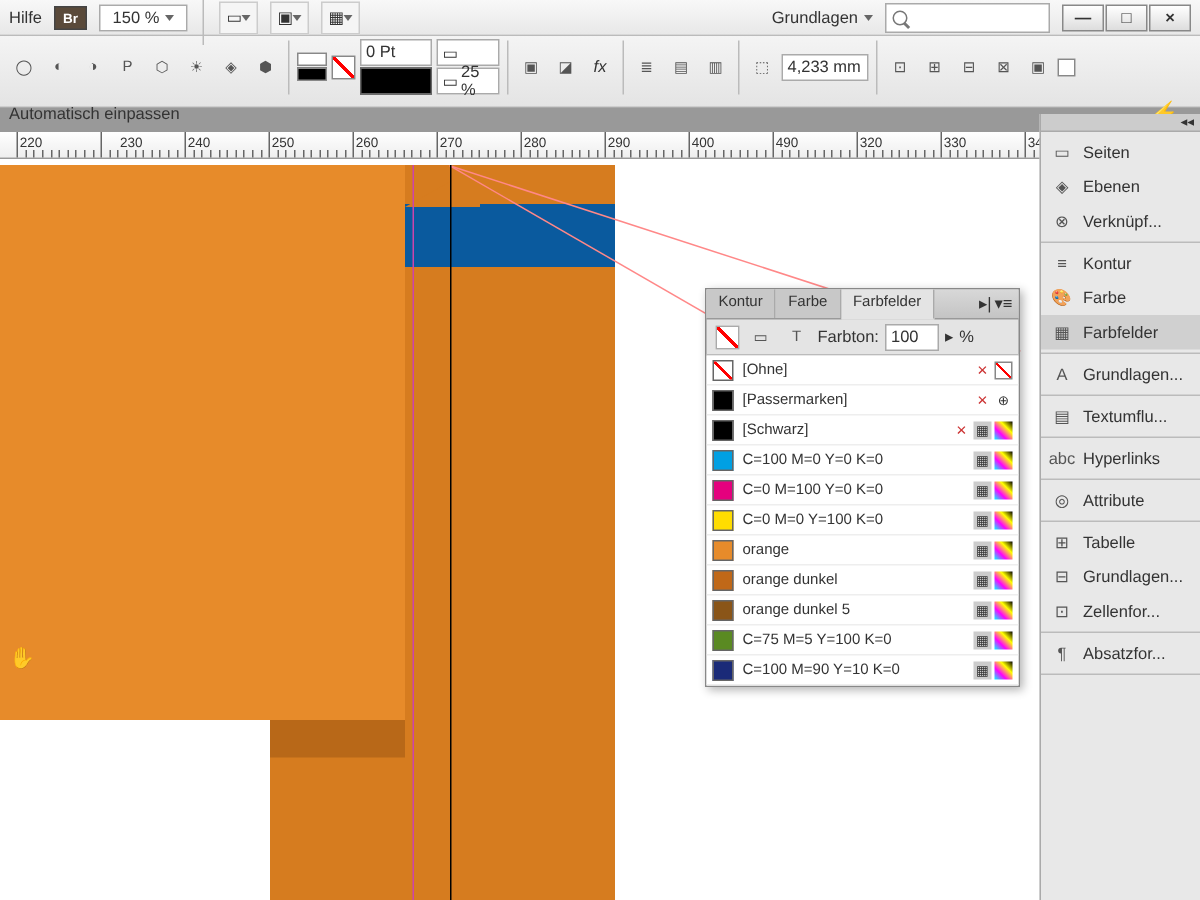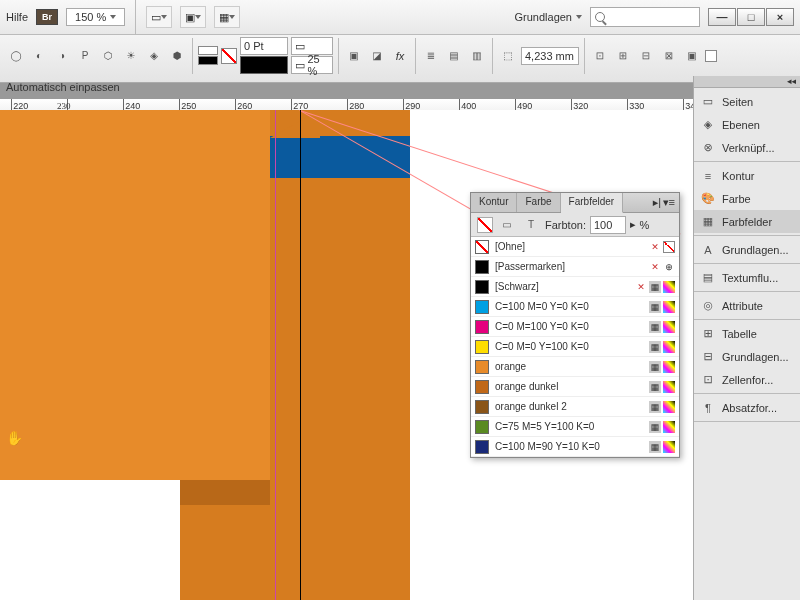--- a/index.html
+++ b/index.html
@@ -1,17 +1,17 @@
 <!DOCTYPE html>
 <html><head>
 <meta charset="utf-8">
 <style>
 *{box-sizing:border-box;margin:0;padding:0;font-family:Tahoma,Arial,sans-serif;font-size:11px;color:#333}
 body{background:#fff;width:800px;height:600px;overflow:hidden;position:relative}
-.topbar{height:35px;background:linear-gradient(#f8f8f8,#e8e8e8);border-bottom:1px solid #bbb;display:flex;align-items:center;padding:0 6px;gap:8px}
+.topbar{height:24px;background:linear-gradient(#f8f8f8,#e8e8e8);border-bottom:1px solid #bbb;display:flex;align-items:center;padding:0 6px;gap:8px}
 .br-badge{width:22px;height:16px;background:#5a4a3a;color:#fff;font-weight:bold;font-size:9px;display:flex;align-items:center;justify-content:center;border:1px solid #444}
 .zoom{padding:2px 8px;border:1px solid #aaa;background:#fff;display:flex;align-items:center;gap:4px}
 .drop-arrow{width:0;height:0;border-left:3px solid transparent;border-right:3px solid transparent;border-top:4px solid #666}
 .tool-ico{width:26px;height:22px;border:1px solid #ccc;background:#f5f5f5;display:flex;align-items:center;justify-content:center}
 .search-box{width:110px;height:20px;border:1px solid #aaa;background:#fff;display:flex;align-items:center;padding:0 4px;gap:4px}
 .search-icon{width:10px;height:10px;border:1.5px solid #777;border-radius:50%;position:relative}
 .search-icon:after{content:'';position:absolute;width:5px;height:1.5px;background:#777;transform:rotate(45deg);bottom:-2px;right:-3px}
 .win-controls{margin-left:auto;display:flex;gap:1px}
 .win-btn{width:28px;height:18px;border:1px solid #888;background:linear-gradient(#fff,#ddd);display:flex;align-items:center;justify-content:center;font-weight:bold;font-size:11px}
 .toolbar2{height:48px;background:linear-gradient(#f4f4f4,#e4e4e4);border-bottom:1px solid #aaa;display:flex;align-items:center;padding:2px 6px;gap:3px;flex-wrap:wrap}
@@ -154,21 +154,21 @@
     <div class="tick min" style="left: 16.8px;"></div>
     <div class="tick min" style="left: 22.4px;"></div>
     <div class="tick min" style="left: 28px;"></div>
     <div class="tick min" style="left: 33.6px;"></div>
     <div class="tick min" style="left: 39.2px;"></div>
     <div class="tick min" style="left: 44.8px;"></div>
     <div class="tick min" style="left: 50.4px;"></div>
     <div class="tick min" style="left: 56px;"></div>
     <div class="tick min" style="left: 61.6px;"></div>
     <div class="tick" style="left: 67.2px;"></div>
-    <div class="lbl" style="left: 57px; font-family: Liberation Serif, serif;">230</div>
+    <div class="lbl" style="left: 80px;">230</div>
     <div class="tick min" style="left: 72.8px;"></div>
     <div class="tick min" style="left: 78.4px;"></div>
     <div class="tick min" style="left: 84px;"></div>
     <div class="tick min" style="left: 89.6px;"></div>
     <div class="tick min" style="left: 95.2px;"></div>
     <div class="tick min" style="left: 100.8px;"></div>
     <div class="tick min" style="left: 106.4px;"></div>
     <div class="tick min" style="left: 112px;"></div>
     <div class="tick min" style="left: 117.6px;"></div>
     <div class="tick" style="left: 123.2px;"></div>
@@ -345,20 +345,26 @@
         </div>
       </div>
       <div class="panel-group">
         <div class="panel-item">
           <span class="panel-ico">▤</span>
           <span>Textumflu...</span>
         </div>
       </div>
       <div class="panel-group">
         <div class="panel-item">
+          <span class="panel-ico">abc</span>
+          <span>Hyperlinks</span>
+        </div>
+      </div>
+      <div class="panel-group">
+        <div class="panel-item">
           <span class="panel-ico">◎</span>
           <span>Attribute</span>
         </div>
       </div>
       <div class="panel-group">
         <div class="panel-item">
           <span class="panel-ico">⊞</span>
           <span>Tabelle</span>
         </div>
         <div class="panel-item">
@@ -461,21 +467,21 @@
       <div class="swatch-row">
         <div class="sw-chip" style="background:#c06818"></div>
         <span class="sw-name">orange dunkel</span>
         <div class="sw-flags">
           <span class="sw-flag" style="background:#ccc">▦</span>
           <span class="sw-flag" style="background:linear-gradient(45deg,cyan,magenta,yellow,black);width:12px;height:12px"></span>
         </div>
       </div>
       <div class="swatch-row">
         <div class="sw-chip" style="background:#8a5518"></div>
-        <span class="sw-name">orange dunkel 2</span>
+        <span class="sw-name">orange dunkel 5</span>
         <div class="sw-flags">
           <span class="sw-flag" style="background:#ccc">▦</span>
           <span class="sw-flag" style="background:linear-gradient(45deg,cyan,magenta,yellow,black);width:12px;height:12px"></span>
         </div>
       </div>
       <div class="swatch-row">
         <div class="sw-chip" style="background:#5a8a22"></div>
         <span class="sw-name">C=75 M=5 Y=100 K=0</span>
         <div class="sw-flags">
           <span class="sw-flag" style="background:#ccc">▦</span>

